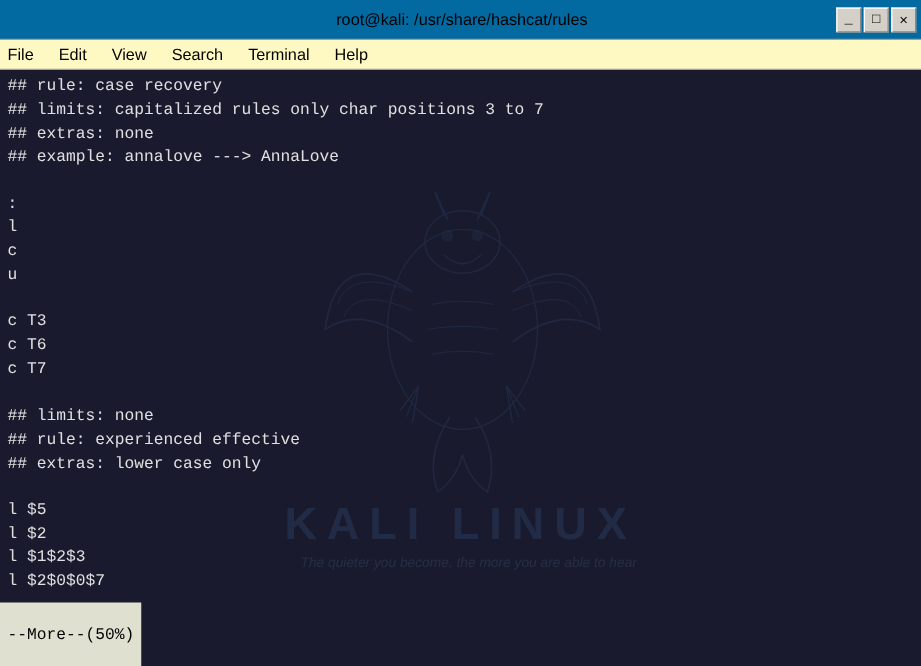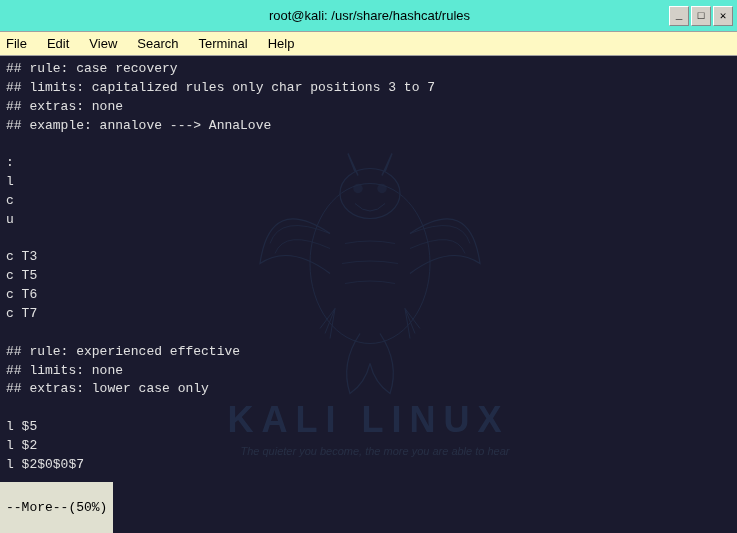--- a/index.html
+++ b/index.html
@@ -1,20 +1,20 @@
 <!DOCTYPE html>
 <html><head>
   <meta charset="utf-8">
   <style>
     * { margin: 0; padding: 0; box-sizing: border-box; }
     body { width: 737px; height: 533px; background: #2b2b2b; font-family: 'Courier New', monospace; overflow: hidden; }
 
     
     .titlebar {
-      background: #5eead4;
+      background: #0369a1;
       height: 32px;
       display: flex;
       align-items: center;
       justify-content: space-between;
       padding: 0 4px;
       border-bottom: 1px solid #a0a0a0;
     }
     .titlebar-title {
       flex: 1;
       text-align: center;
@@ -195,27 +195,27 @@
     <span class="term-line comment">## limits: capitalized rules only char positions 3 to 7</span>
     <span class="term-line comment">## extras: none</span>
     <span class="term-line comment">## example: annalove ---&gt; AnnaLove</span>
     <span class="term-line"> </span>
     <span class="term-line">:</span>
     <span class="term-line">l</span>
     <span class="term-line">c</span>
     <span class="term-line">u</span>
     <span class="term-line"> </span>
     <span class="term-line">c T3</span>
-    <span class="term-line">c T5</span>
     <span class="term-line">c T6</span>
     <span class="term-line">c T7</span>
     <span class="term-line"> </span>
+    <span class="term-line comment">## limits: none</span>
     <span class="term-line comment">## rule: experienced effective</span>
-    <span class="term-line comment">## limits: none</span>
     <span class="term-line comment">## extras: lower case only</span>
     <span class="term-line"> </span>
     <span class="term-line">l $5</span>
     <span class="term-line">l $2</span>
+    <span class="term-line">l $1$2$3</span>
     <span class="term-line">l $2$0$0$7</span>
   </div>
 
   <div class="status-bar">--More--(50%)</div>
 </div>
 
 </body></html>

